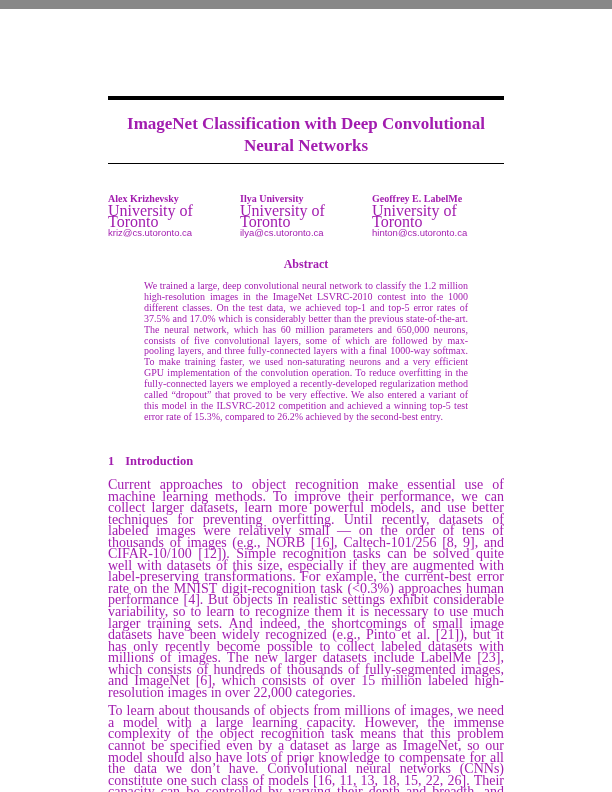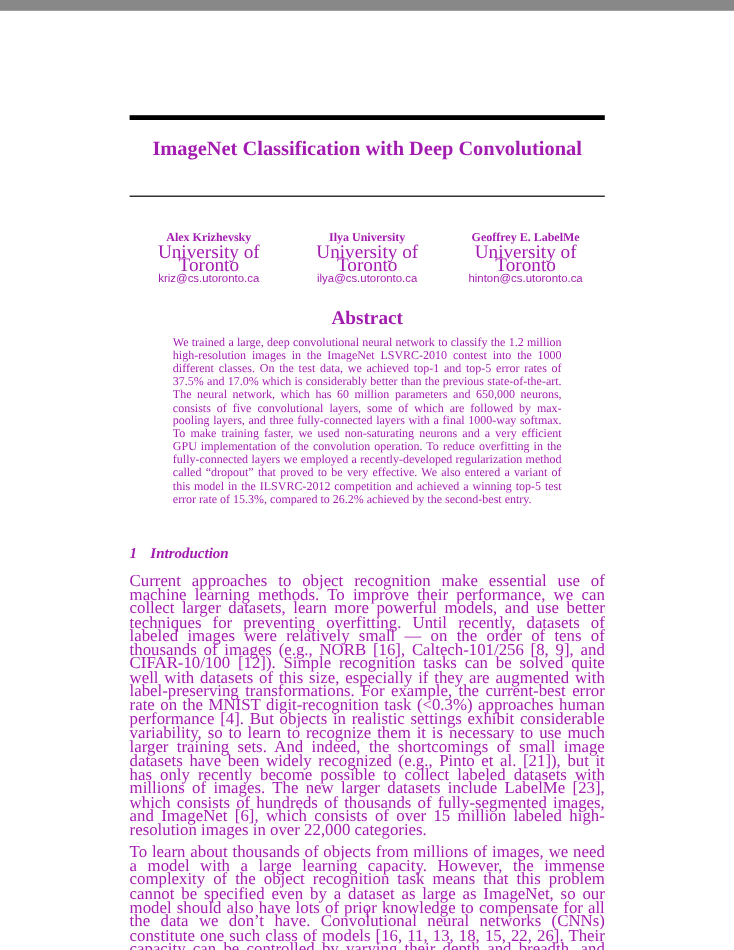--- a/index.html
+++ b/index.html
@@ -37,21 +37,20 @@
   }
   .authors {
     position: absolute;
     left: 108px; top: 184px;
     width: 396px;
     display: flex;
     justify-content: space-between;
   }
   .author-col {
     flex: 1;
-    text-align: center;
   }
   .author-name {
     font-size: 10px;
     font-weight: bold;
     line-height: 11.5px;
   }
   .author-affil {
     font-size: 16px;
     line-height: 11px;
   }
@@ -59,21 +58,21 @@
     font-family: Liberation Sans, sans-serif;
     font-size: 9.5px;
     line-height: 11.5px;
     white-space: nowrap;
   }
   .abstract-heading {
     position: absolute;
     left: 108px; top: 248px;
     width: 396px;
     text-align: center;
-    font-size: 16px;
+    font-size: 12px;
     font-weight: bold;
     margin: 0;
   }
   .abstract-text {
     position: absolute;
     left: 144px; top: 272px;
     width: 324px;
     font-size: 10px;
     line-height: 10.9px;
     text-align: justify;
@@ -82,21 +81,20 @@
   .section {
     position: absolute;
     left: 108px; top: 445px;
     width: 396px;
   }
   .section-heading {
     font-size: 12.5px;
     font-weight: bold;
     margin: 0 0 11px 0;
     line-height: 14px;
-    font-style: italic;
   }
   .section-number { margin-right: 11px; }
   .body-para {
     font-size: 14px;
     line-height: 11.55px;
     text-align: justify;
     margin: 0 0 7px 0;
   }
   .page-number {
     position: absolute;
@@ -107,20 +105,21 @@
   }
 </style>
 </head>
 <body>
 
 <div class="page">
 
   <div class="rule-thick"></div>
 
   <h1 class="paper-title"><span>ImageNet Classification with Deep Convolutional</span><br>
+    <span>Neural Networks</span>
   </h1>
 
   <div class="rule-thin"></div>
 
   <div class="authors">
     <div class="author-col">
       <div class="author-name">Alex Krizhevsky</div>
       <div class="author-affil">University of Toronto</div>
       <div class="author-email">kriz@cs.utoronto.ca</div>
     </div>

